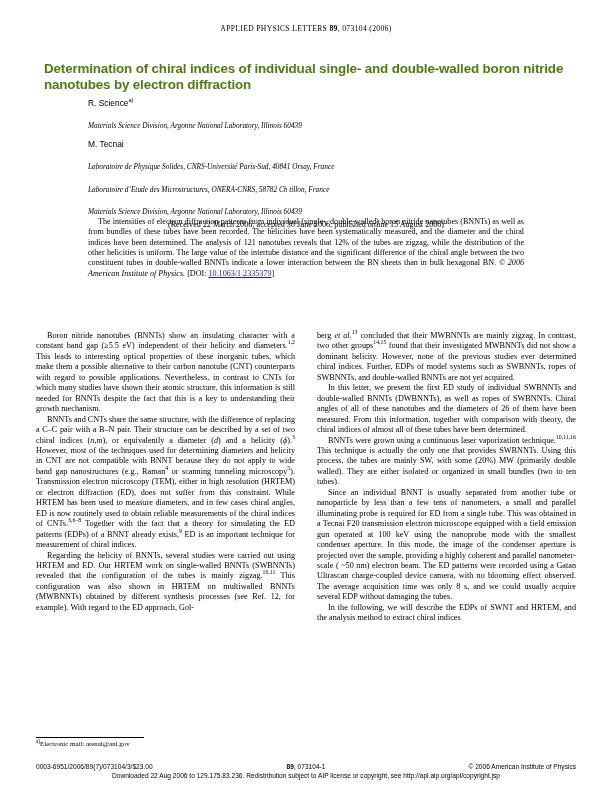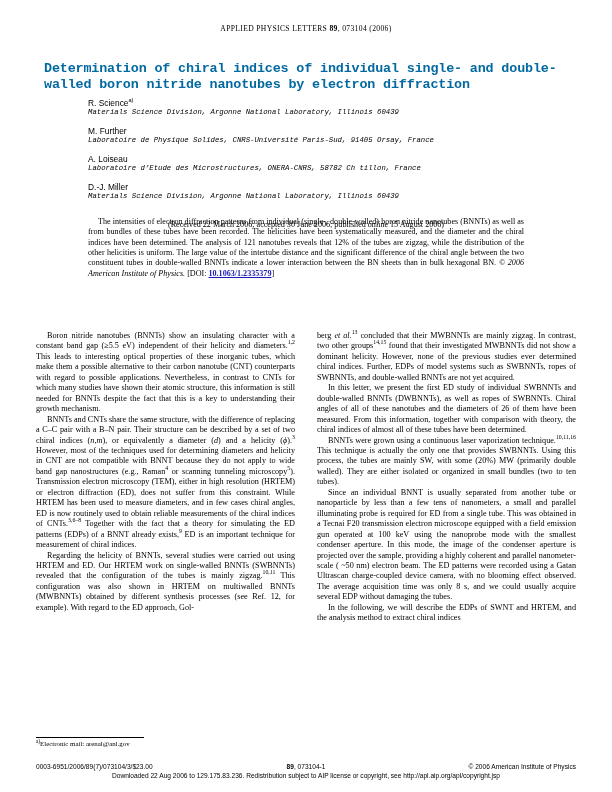--- a/index.html
+++ b/index.html
@@ -38,25 +38,25 @@
   .running-head .vol {
     font-weight: bold;
   }
 
   
   .title {
     position: absolute;
     left: 44px;
     top: 52px;
     width: 528px;
-    font-family: Liberation Mono, monospace;
+    font-family: Liberation Sans, sans-serif;
     font-weight: bold;
     font-size: 13.4px;
     line-height: 16.5px;
-    color: #0369a1;
+    color: #4d7c0f;
     letter-spacing: -0.15px;
   }
 
   
   .authors {
     position: absolute;
     left: 88px;
     top: 98px;
     width: 480px;
   }
@@ -69,25 +69,25 @@
     line-height: 10px;
     font-weight: normal;
     color: #000;
   }
   .author-name sup {
     font-size: 5.6px;
     vertical-align: super;
     line-height: 0;
   }
   .author-affil {
-    font-family: Liberation Mono, monospace;
+    font-family: Liberation Serif, serif;
     font-style: italic;
     font-size: 7.3px;
     line-height: 9.5px;
-    margin-top: 0;
+    margin-top: 13px;
     color: #000;
   }
 
   
   .received {
     position: absolute;
     left: 88px;
     top: 220px;
     width: 436px;
     font-size: 8.1px;
@@ -102,21 +102,20 @@
     font-size: 8.1px;
     line-height: 10.35px;
     text-align: justify;
     text-indent: 10px;
   }
   .abstract .copy-italic {
     font-style: italic;
   }
   .doi-link {
     color: #1b1bb5;
-    font-weight: bold;
   }
 
   
   .columns {
     position: absolute;
     left: 36px;
     top: 331px;
     width: 540px;
     height: 400px;
   }
@@ -214,31 +213,29 @@
   <h1 class="title">Determination of chiral indices of individual single- and double-walled boron nitride nanotubes by electron diffraction</h1>
 
   <div class="authors">
 
     <div class="author-block">
       <div class="author-name"><span>R. Science</span><sup>a)</sup></div>
       <div class="author-affil">Materials Science Division, Argonne National Laboratory, Illinois 60439</div>
     </div>
 
     <div class="author-block">
-      <div class="author-name"><span>M. Further</span></div>
-      <div class="author-affil">Laboratoire de Physique Solides, CNRS-Université Paris-Sud, 91405 Orsay, France</div>
-    </div>
-
-    <div class="author-block">
-      <div class="author-name"><span>A. Loiseau</span></div>
+      <div class="author-name"><span>M. Tecnai</span></div>
+      <div class="author-affil">Laboratoire de Physique Solides, CNRS-Université Paris-Sud, 40841 Orsay, France</div>
+    </div>
+
+    <div class="author-block">
       <div class="author-affil">Laboratoire d’Etude des Microstructures, ONERA-CNRS, 58782 Ch tillon, France</div>
     </div>
 
     <div class="author-block">
-      <div class="author-name"><span>D.-J. Miller</span></div>
       <div class="author-affil">Materials Science Division, Argonne National Laboratory, Illinois 60439</div>
     </div>
 
   </div>
 
   <div class="received">(Received 22 March 2006; accepted 30 June 2006; published online 15 August 2006)</div>
 
   <div class="abstract"><span>The intensities of electron diffraction patterns from individual (single-, double-walled) boron nitride nanotubes (BNNTs) as well as from bundles of these tubes have been recorded. The helicities have been systematically measured, and the diameter and the chiral indices have been determined. The analysis of 121 nanotubes reveals that 12% of the tubes are zigzag, while the distribution of the other helicities is uniform. The large value of the intertube distance and the significant difference of the chiral angle between the two constituent tubes in double-walled BNNTs indicate a lower interaction between the BN sheets than in bulk hexagonal BN.</span> <span class="copy-italic">© 2006 American Institute of Physics.</span> <span>[DOI: </span><a class="doi-link" href="#">10.1063/1.2335379</a><span>]</span></div>
 
   <div class="columns">

